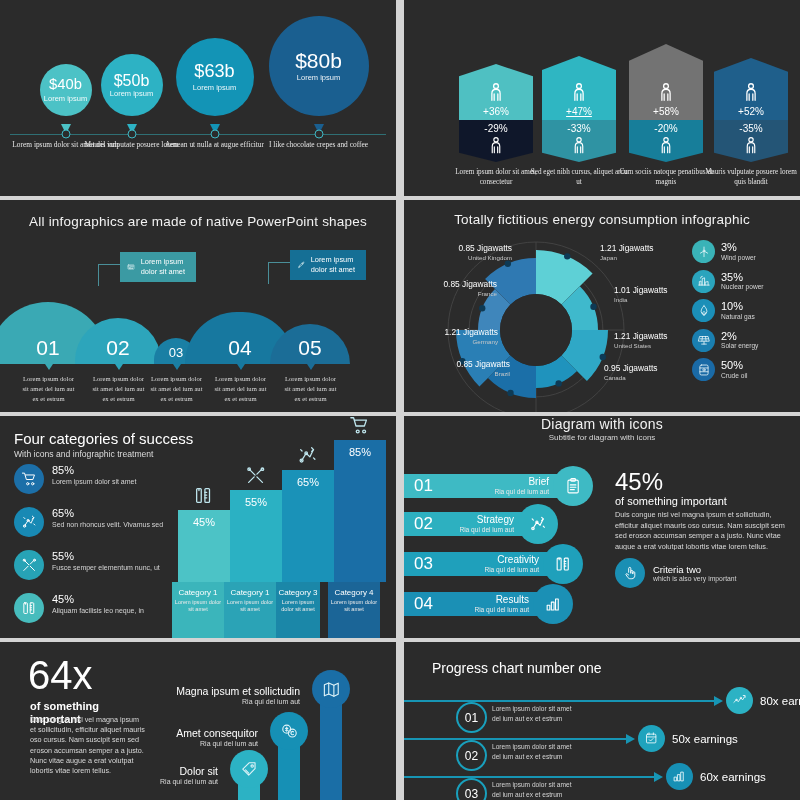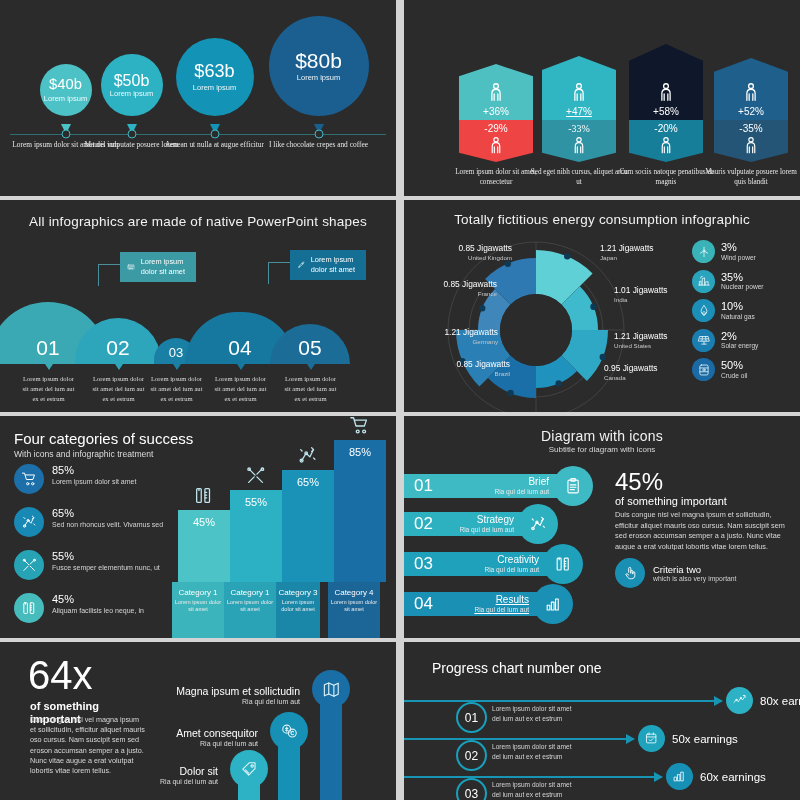--- a/index.html
+++ b/index.html
@@ -183,51 +183,51 @@
     <div class="hexrow" id="p2items">
         <div class="hexcol" style="left: 55px; top: 36px;">
           <div class="hex-top" style="height:56px;background:#4fc0c2;">
          <svg viewBox="0 0 24 24" width="22" height="22">
               <circle cx="12" cy="4.5" r="2.6" fill="none" stroke="#ffffff" stroke-width="1.4" stroke-linecap="round" stroke-linejoin="round"></circle>
               <path fill="none" stroke="#ffffff" stroke-width="1.4" stroke-linecap="round" stroke-linejoin="round" d="M7.5 20v-7.5c0-3 1.8-4.6 4.5-4.6s4.5 1.6 4.5 4.6V20"></path>
               <path fill="none" stroke="#ffffff" stroke-width="1.4" stroke-linecap="round" stroke-linejoin="round" d="M10 13v7M14 13v7"></path>
             </svg>
          <div class="pct" style="margin:2px 0 3px;">+36%</div>
        </div>
-       <div class="hex-bot" style="height:42px;background:#ef4444;">
+       <div class="hex-bot" style="height:42px;background:#0f172a;">
          <div class="pct" style="margin:3px 0 2px;">-29%</div>
          <svg viewBox="0 0 24 24" width="20" height="20">
               <circle cx="12" cy="4.5" r="2.6" fill="none" stroke="#ffffff" stroke-width="1.4" stroke-linecap="round" stroke-linejoin="round"></circle>
               <path fill="none" stroke="#ffffff" stroke-width="1.4" stroke-linecap="round" stroke-linejoin="round" d="M7.5 20v-7.5c0-3 1.8-4.6 4.5-4.6s4.5 1.6 4.5 4.6V20"></path>
               <path fill="none" stroke="#ffffff" stroke-width="1.4" stroke-linecap="round" stroke-linejoin="round" d="M10 13v7M14 13v7"></path>
             </svg>
        </div>
        <div class="hexcap" style="top:104px;">Lorem ipsum dolor sit amet, consectetur</div>
         </div>
         <div class="hexcol" style="left: 138px; top: 28px;">
           <div class="hex-top" style="height:64px;background:#2fb6c2;">
          <svg viewBox="0 0 24 24" width="22" height="22">
               <circle cx="12" cy="4.5" r="2.6" fill="none" stroke="#ffffff" stroke-width="1.4" stroke-linecap="round" stroke-linejoin="round"></circle>
               <path fill="none" stroke="#ffffff" stroke-width="1.4" stroke-linecap="round" stroke-linejoin="round" d="M7.5 20v-7.5c0-3 1.8-4.6 4.5-4.6s4.5 1.6 4.5 4.6V20"></path>
               <path fill="none" stroke="#ffffff" stroke-width="1.4" stroke-linecap="round" stroke-linejoin="round" d="M10 13v7M14 13v7"></path>
             </svg>
          <div class="pct" style="margin:2px 0 3px;text-decoration:underline;">+47%</div>
        </div>
        <div class="hex-bot" style="height:42px;background:#2f93a3;">
-         <div class="pct" style="margin:3px 0 2px;font-family:Liberation Serif, serif;">-33%</div>
+         <div class="pct" style="margin:3px 0 2px;">-33%</div>
          <svg viewBox="0 0 24 24" width="20" height="20">
               <circle cx="12" cy="4.5" r="2.6" fill="none" stroke="#ffffff" stroke-width="1.4" stroke-linecap="round" stroke-linejoin="round"></circle>
               <path fill="none" stroke="#ffffff" stroke-width="1.4" stroke-linecap="round" stroke-linejoin="round" d="M7.5 20v-7.5c0-3 1.8-4.6 4.5-4.6s4.5 1.6 4.5 4.6V20"></path>
               <path fill="none" stroke="#ffffff" stroke-width="1.4" stroke-linecap="round" stroke-linejoin="round" d="M10 13v7M14 13v7"></path>
             </svg>
        </div>
        <div class="hexcap" style="top:112px;">Sed eget nibh cursus, aliquet arcu ut</div>
         </div>
         <div class="hexcol" style="left: 225px; top: 16px;">
-          <div class="hex-top" style="height:76px;background:#0f172a;">
+          <div class="hex-top" style="height:76px;background:#737373;">
          <svg viewBox="0 0 24 24" width="22" height="22">
               <circle cx="12" cy="4.5" r="2.6" fill="none" stroke="#ffffff" stroke-width="1.4" stroke-linecap="round" stroke-linejoin="round"></circle>
               <path fill="none" stroke="#ffffff" stroke-width="1.4" stroke-linecap="round" stroke-linejoin="round" d="M7.5 20v-7.5c0-3 1.8-4.6 4.5-4.6s4.5 1.6 4.5 4.6V20"></path>
               <path fill="none" stroke="#ffffff" stroke-width="1.4" stroke-linecap="round" stroke-linejoin="round" d="M10 13v7M14 13v7"></path>
             </svg>
          <div class="pct" style="margin:2px 0 3px;">+58%</div>
        </div>
        <div class="hex-bot" style="height:42px;background:#177e9a;">
          <div class="pct" style="margin:3px 0 2px;">-20%</div>
          <svg viewBox="0 0 24 24" width="20" height="20">
@@ -547,21 +547,21 @@
           </svg>
         </div>
         <div class="catband" style="left: 156px; width: 52px; background: rgb(27, 101, 151);">
           <div class="catlbl">Category 4</div>
                   <div class="catsub">Lorem ipsum dolor sit amet</div>
         </div>
       </div>
   </div>
 
   <div class="panel">
-    <div class="ptitle" style="margin-top:12px;font-size:14px;">Diagram with icons</div>
+    <div class="ptitle" style="font-size:14px;">Diagram with icons</div>
     <div class="psub">Subtitle for diagram with icons</div>
     <div id="p6steps">
         <div class="dbar" style="top: 58px; width: 175px; background: rgb(62, 186, 196);">
           <div class="dnum">01</div>
       <div class="dtxt" style="right:30px;">
         <div class="dtitle">Brief</div>
         <div class="dsub">Ria qui del ium aut</div>
       </div>
         </div>
         <div class="dcirc" style="left: 149px; top: 50px; width: 40px; height: 40px; background: rgb(62, 186, 196);">
@@ -596,21 +596,21 @@
         <div class="dcirc" style="left: 139px; top: 128px; width: 40px; height: 40px; background: rgb(31, 160, 187);">
           <svg viewBox="0 0 24 24" width="19" height="19">
             <rect x="4" y="4" width="5" height="15" rx="1" fill="none" stroke="#ffffff" stroke-width="1.4" stroke-linecap="round" stroke-linejoin="round"></rect>
             <path fill="none" stroke="#ffffff" stroke-width="1.4" stroke-linecap="round" stroke-linejoin="round" d="M6.5 4v2"></path>
             <rect x="13" y="4" width="5" height="15" rx="1" fill="none" stroke="#ffffff" stroke-width="1.4" stroke-linecap="round" stroke-linejoin="round"></rect>
             <path fill="none" stroke="#ffffff" stroke-width="1.4" stroke-linecap="round" stroke-linejoin="round" d="M13 8h2M13 11h2M13 14h2"></path>
           </svg>
         </div>
         <div class="dbar" style="top: 176px; width: 155px; background: rgb(27, 144, 181);">
           <div class="dnum">04</div>
-      <div class="dtxt" style="right:30px;text-decoration:underline;">
+      <div class="dtxt" style="right:30px;">
         <div class="dtitle">Results</div>
         <div class="dsub">Ria qui del ium aut</div>
       </div>
         </div>
         <div class="dcirc" style="left: 129px; top: 168px; width: 40px; height: 40px; background: rgb(27, 144, 181);">
           <svg viewBox="0 0 24 24" width="19" height="19">
             <rect x="4" y="13" width="3.4" height="6" fill="none" stroke="#ffffff" stroke-width="1.4" stroke-linecap="round" stroke-linejoin="round"></rect>
             <rect x="9.3" y="9" width="3.4" height="10" fill="none" stroke="#ffffff" stroke-width="1.4" stroke-linecap="round" stroke-linejoin="round"></rect>
             <rect x="14.6" y="5" width="3.4" height="14" fill="none" stroke="#ffffff" stroke-width="1.4" stroke-linecap="round" stroke-linejoin="round"></rect>
           </svg>

